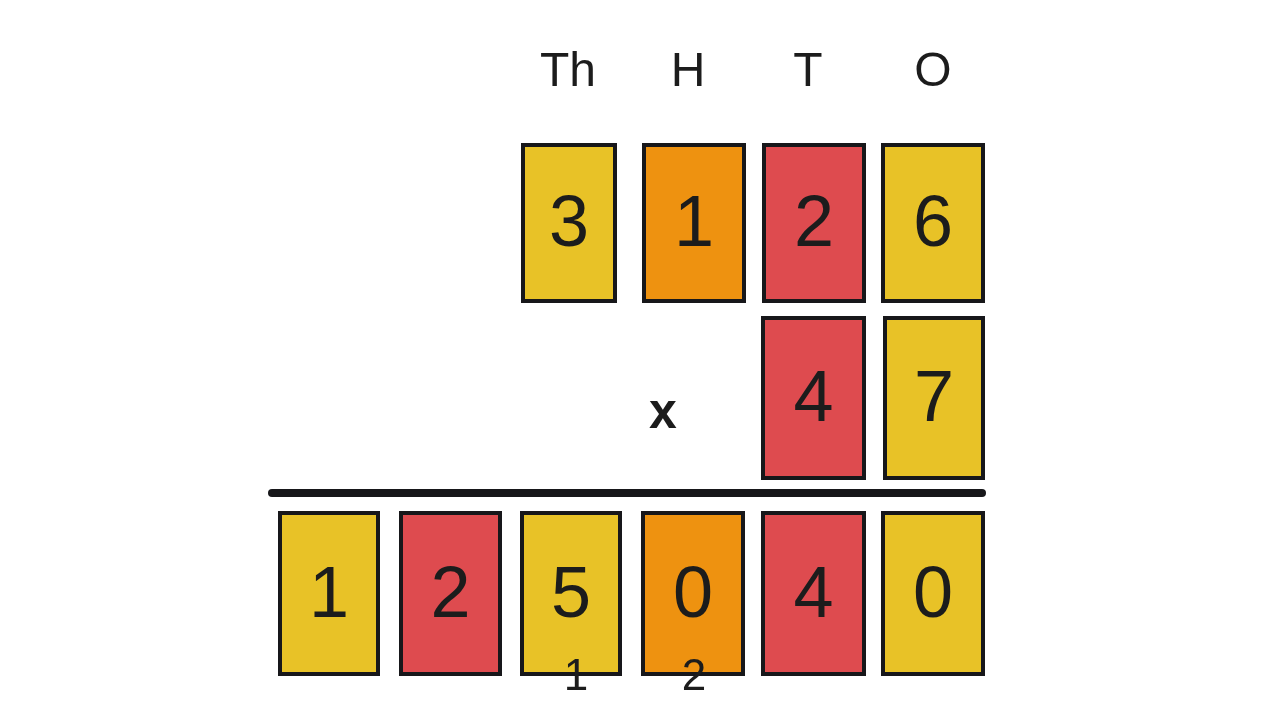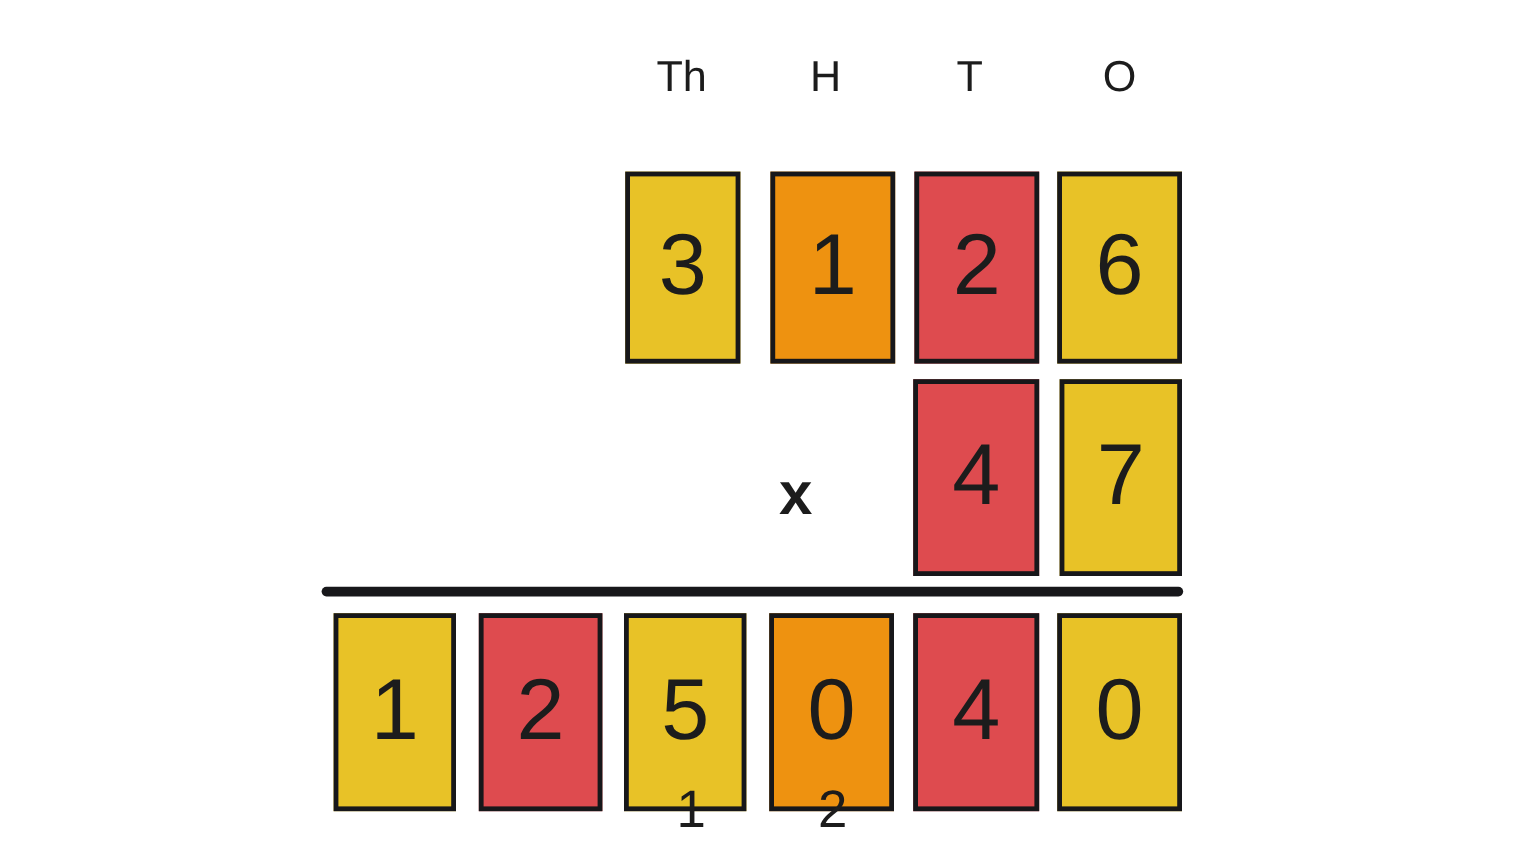--- a/index.html
+++ b/index.html
@@ -20,21 +20,21 @@
   #worksheet {
     position: absolute;
     inset: 0;
   }
 
   
   .col-header {
     position: absolute;
     width: 120px;
     text-align: center;
-    font-size: 36px;
+    font-size: 48px;
     line-height: 1;
     font-weight: 400;
     color: #1c1c1c;
     letter-spacing: 0px;
     user-select: none;
   }
 
   
   .card {
     position: absolute;

